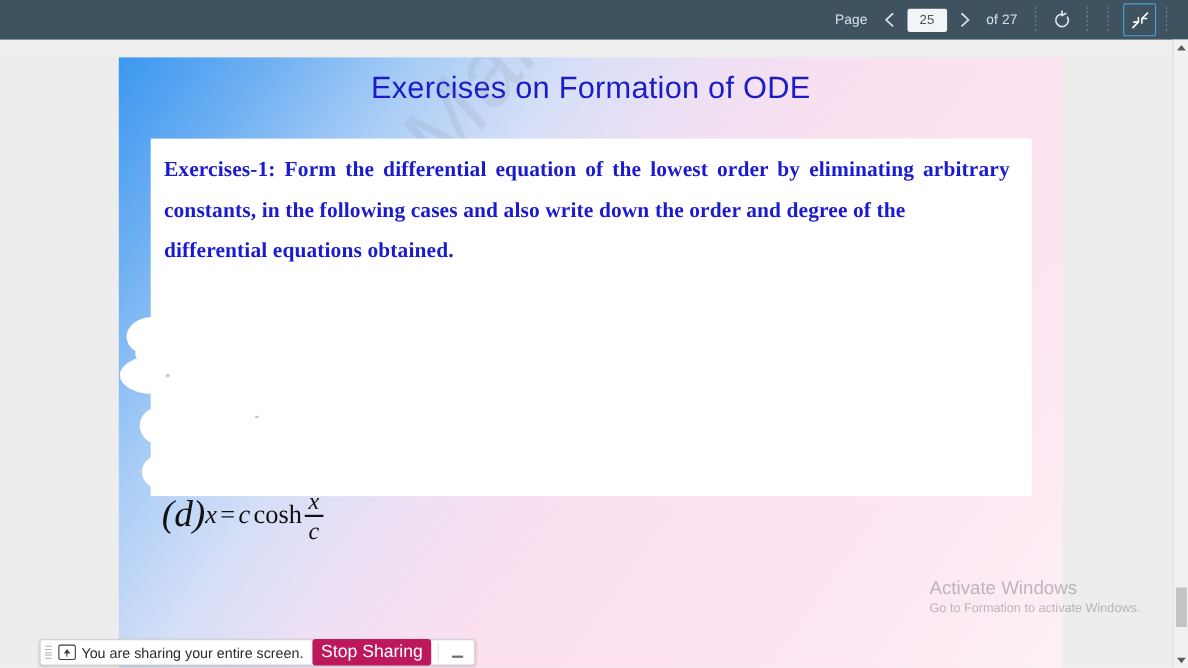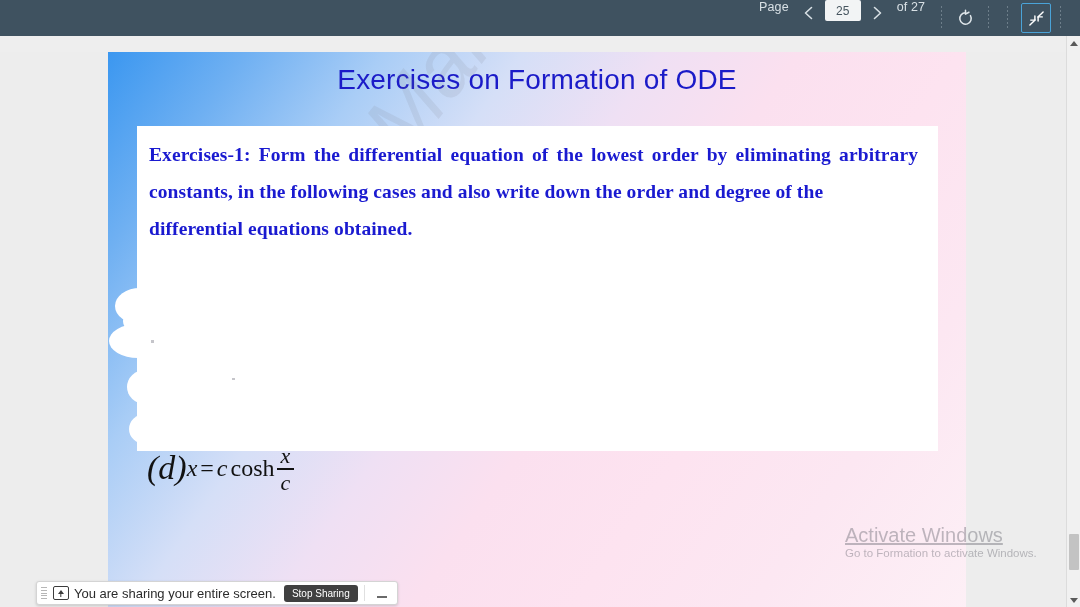--- a/index.html
+++ b/index.html
@@ -29,21 +29,21 @@
     display: flex;
     align-items: center;
     justify-content: flex-end;
     padding-right: 10px;
     color: #dfe6ea;
     font-size: 12px;
     user-select: none;
   }
   .tb-group {
     display: flex;
-    align-items: flex-start;
+    align-items: center;
     height: 36px;
   }
   .tb-label {
     font-size: 12.5px;
     color: #d8e0e5;
     letter-spacing: .1px;
     padding: 0 7px;
   }
   .tb-arrow {
     width: 26px; height: 26px;
@@ -258,21 +258,21 @@
   
   .activate {
     position: absolute;
     left: 845px;
     top: 473px;
     z-index: 50;
     color: rgba(95,95,105,0.40);
     font-family: "Liberation Sans", sans-serif;
     pointer-events: none;
   }
-  .activate .aw-title { font-size: 20px; line-height: 20px; text-decoration: underline; }
+  .activate .aw-title { font-size: 17px; line-height: 20px; }
   .activate .aw-sub { font-size: 11.5px; line-height: 16px; }
 
   
   .scrollbar {
     position: absolute;
     right: 0; top: 36px;
     width: 14px;
     height: 571px;
     background: #f1f1f1;
     border-left: 1px solid #dcdcdc;
@@ -350,23 +350,23 @@
     width: 1.4px; height: 4px;
     background: #3c3c3c;
   }
   .share-text {
     font-size: 13px;
     color: #2b2b2b;
     margin-right: 8px;
     white-space: nowrap;
   }
   .stop-btn {
-    background: #404040;
+    background: #be185d;
     color: #ffffff;
-    font-size: 10px;
+    font-size: 16px;
     border: none;
     border-radius: 3px;
     padding: 3px 8px;
     cursor: pointer;
     font-family: "Liberation Sans", sans-serif;
     white-space: nowrap;
   }
   .share-sep {
     width: 1px; height: 16px;
     background: #e0e0e0;

